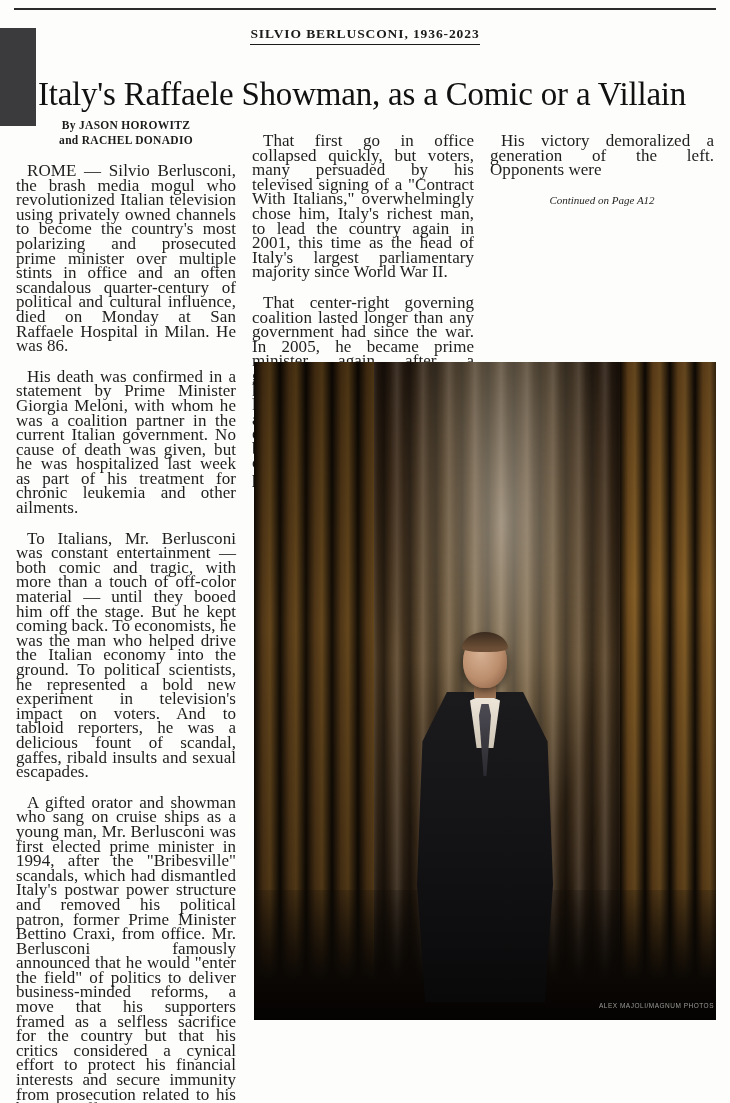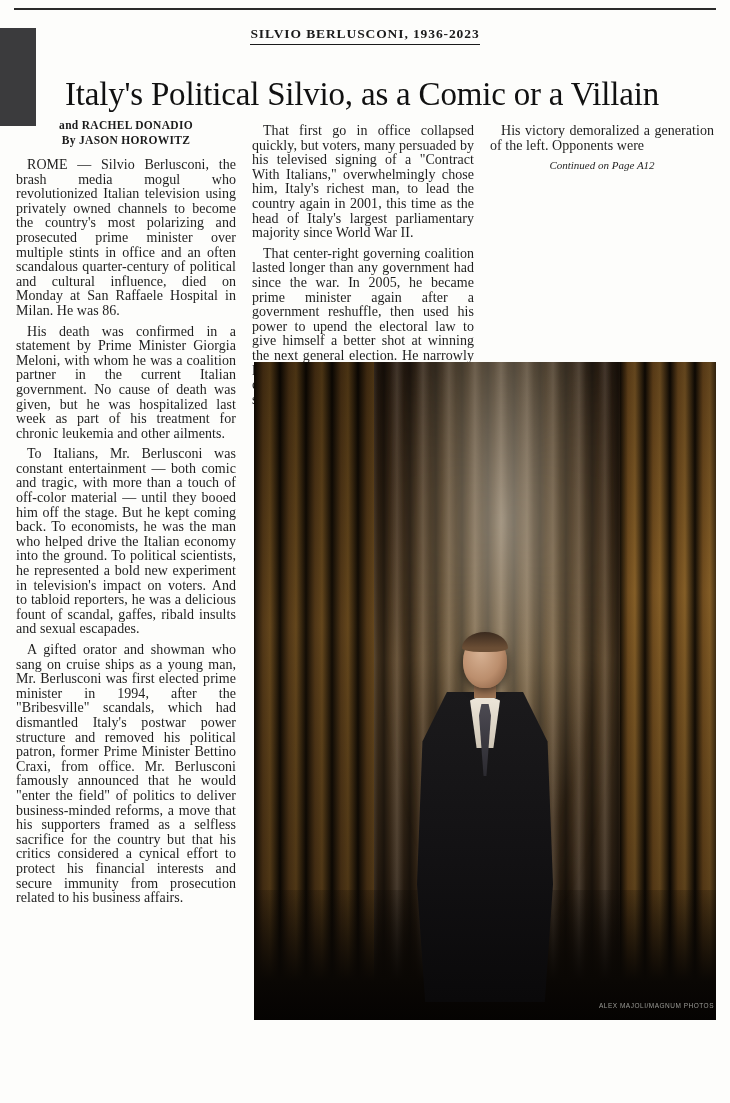--- a/index.html
+++ b/index.html
@@ -99,22 +99,22 @@
     font-size: 11.5px;
     line-height: 15px;
     font-weight: 700;
     letter-spacing: 0.3px;
     color: #1b1b1b;
     margin-bottom: 10px;
     font-family: "Liberation Serif", serif;
   }
 
   p.body {
-    margin: 6px 0 0 0;
-    font-size: 14px;
+    margin: 16px 0 0 0;
+    font-size: 17px;
     line-height: 14.6px;
     text-align: justify;
     color: #1e1e1e;
     text-indent: 11px;
     font-family: "Liberation Serif", serif;
     letter-spacing: 0.05px;
   }
   p.body.first { text-indent: 11px; }
 
   .jump {
@@ -292,28 +292,28 @@
 
 <div class="page">
 
   <div class="top-rule"></div>
   <div class="edge-block"></div>
 
   <div class="kicker-wrap">
     <span class="kicker">SILVIO BERLUSCONI, 1936-2023</span>
   </div>
 
-  <h1 class="headline">Italy's Political Silvio, as a Comic or a Villain</h1>
+  <h1 class="headline">Italy's Raffaele Showman, as a Comic or a Villain</h1>
 
   <div class="columns">
 
     <div class="col col-1">
       <div class="byline">
+        <div>By JASON HOROWITZ</div>
         <div>and RACHEL DONADIO</div>
-        <div>By JASON HOROWITZ</div>
       </div>
       <p class="body first">ROME — Silvio Berlusconi, the brash media mogul who revolutionized Italian television using privately owned channels to become the country's most polarizing and prosecuted prime minister over multiple stints in office and an often scandalous quarter-century of political and cultural influence, died on Monday at San Raffaele Hospital in Milan. He was 86.</p>
       <p class="body">His death was confirmed in a statement by Prime Minister Giorgia Meloni, with whom he was a coalition partner in the current Italian government. No cause of death was given, but he was hospitalized last week as part of his treatment for chronic leukemia and other ailments.</p>
       <p class="body">To Italians, Mr. Berlusconi was constant entertainment — both comic and tragic, with more than a touch of off-color material — until they booed him off the stage. But he kept coming back. To economists, he was the man who helped drive the Italian economy into the ground. To political scientists, he represented a bold new experiment in television's impact on voters. And to tabloid reporters, he was a delicious fount of scandal, gaffes, ribald insults and sexual escapades.</p>
       <p class="body">A gifted orator and showman who sang on cruise ships as a young man, Mr. Berlusconi was first elected prime minister in 1994, after the "Bribesville" scandals, which had dismantled Italy's postwar power structure and removed his political patron, former Prime Minister Bettino Craxi, from office. Mr. Berlusconi famously announced that he would "enter the field" of politics to deliver business-minded reforms, a move that his supporters framed as a selfless sacrifice for the country but that his critics considered a cynical effort to protect his financial interests and secure immunity from prosecution related to his business affairs.</p>
     </div>
 
     <div class="col col-2">
       <p class="body first">That first go in office collapsed quickly, but voters, many persuaded by his televised signing of a "Contract With Italians," overwhelmingly chose him, Italy's richest man, to lead the country again in 2001, this time as the head of Italy's largest parliamentary majority since World War II.</p>
       <p class="body">That center-right governing coalition lasted longer than any government had since the war. In 2005, he became prime minister again after a government reshuffle, then used his power to upend the electoral law to give himself a better shot at winning the next general election. He narrowly lost that bid, in 2006, but stayed at center stage and returned to power in snap elections in 2008.</p>

